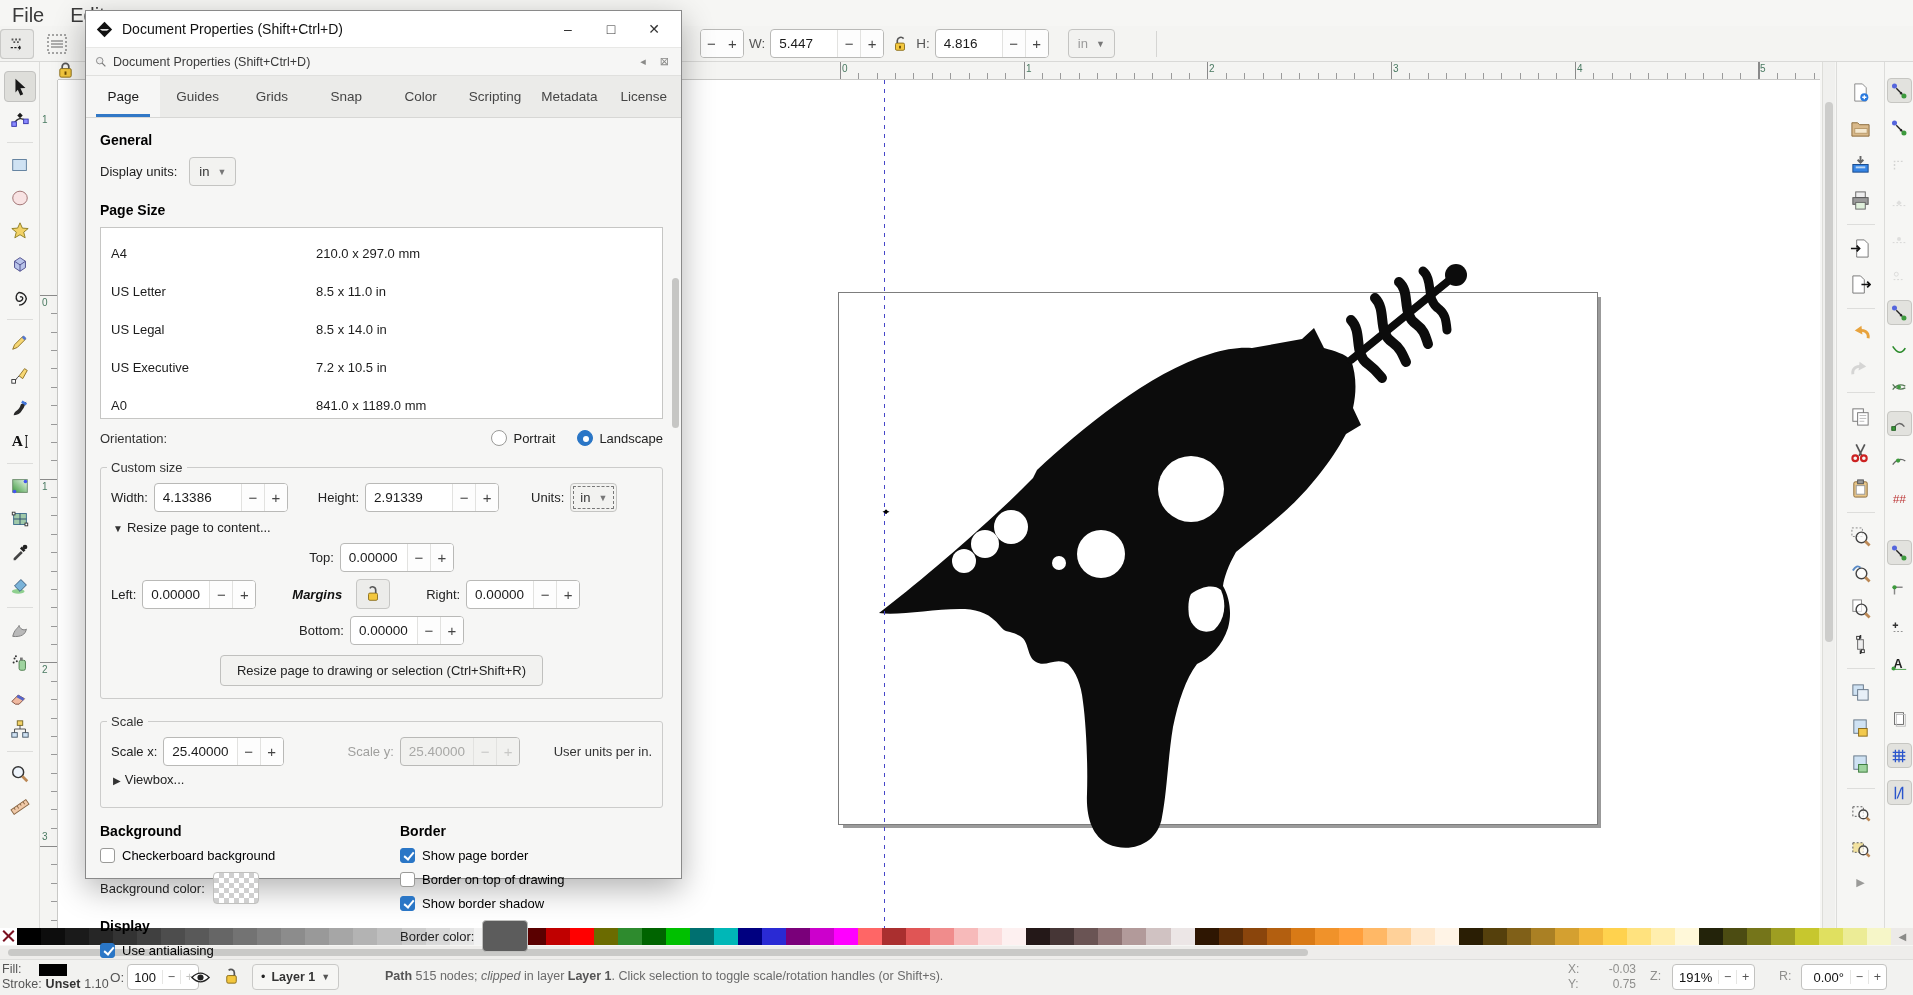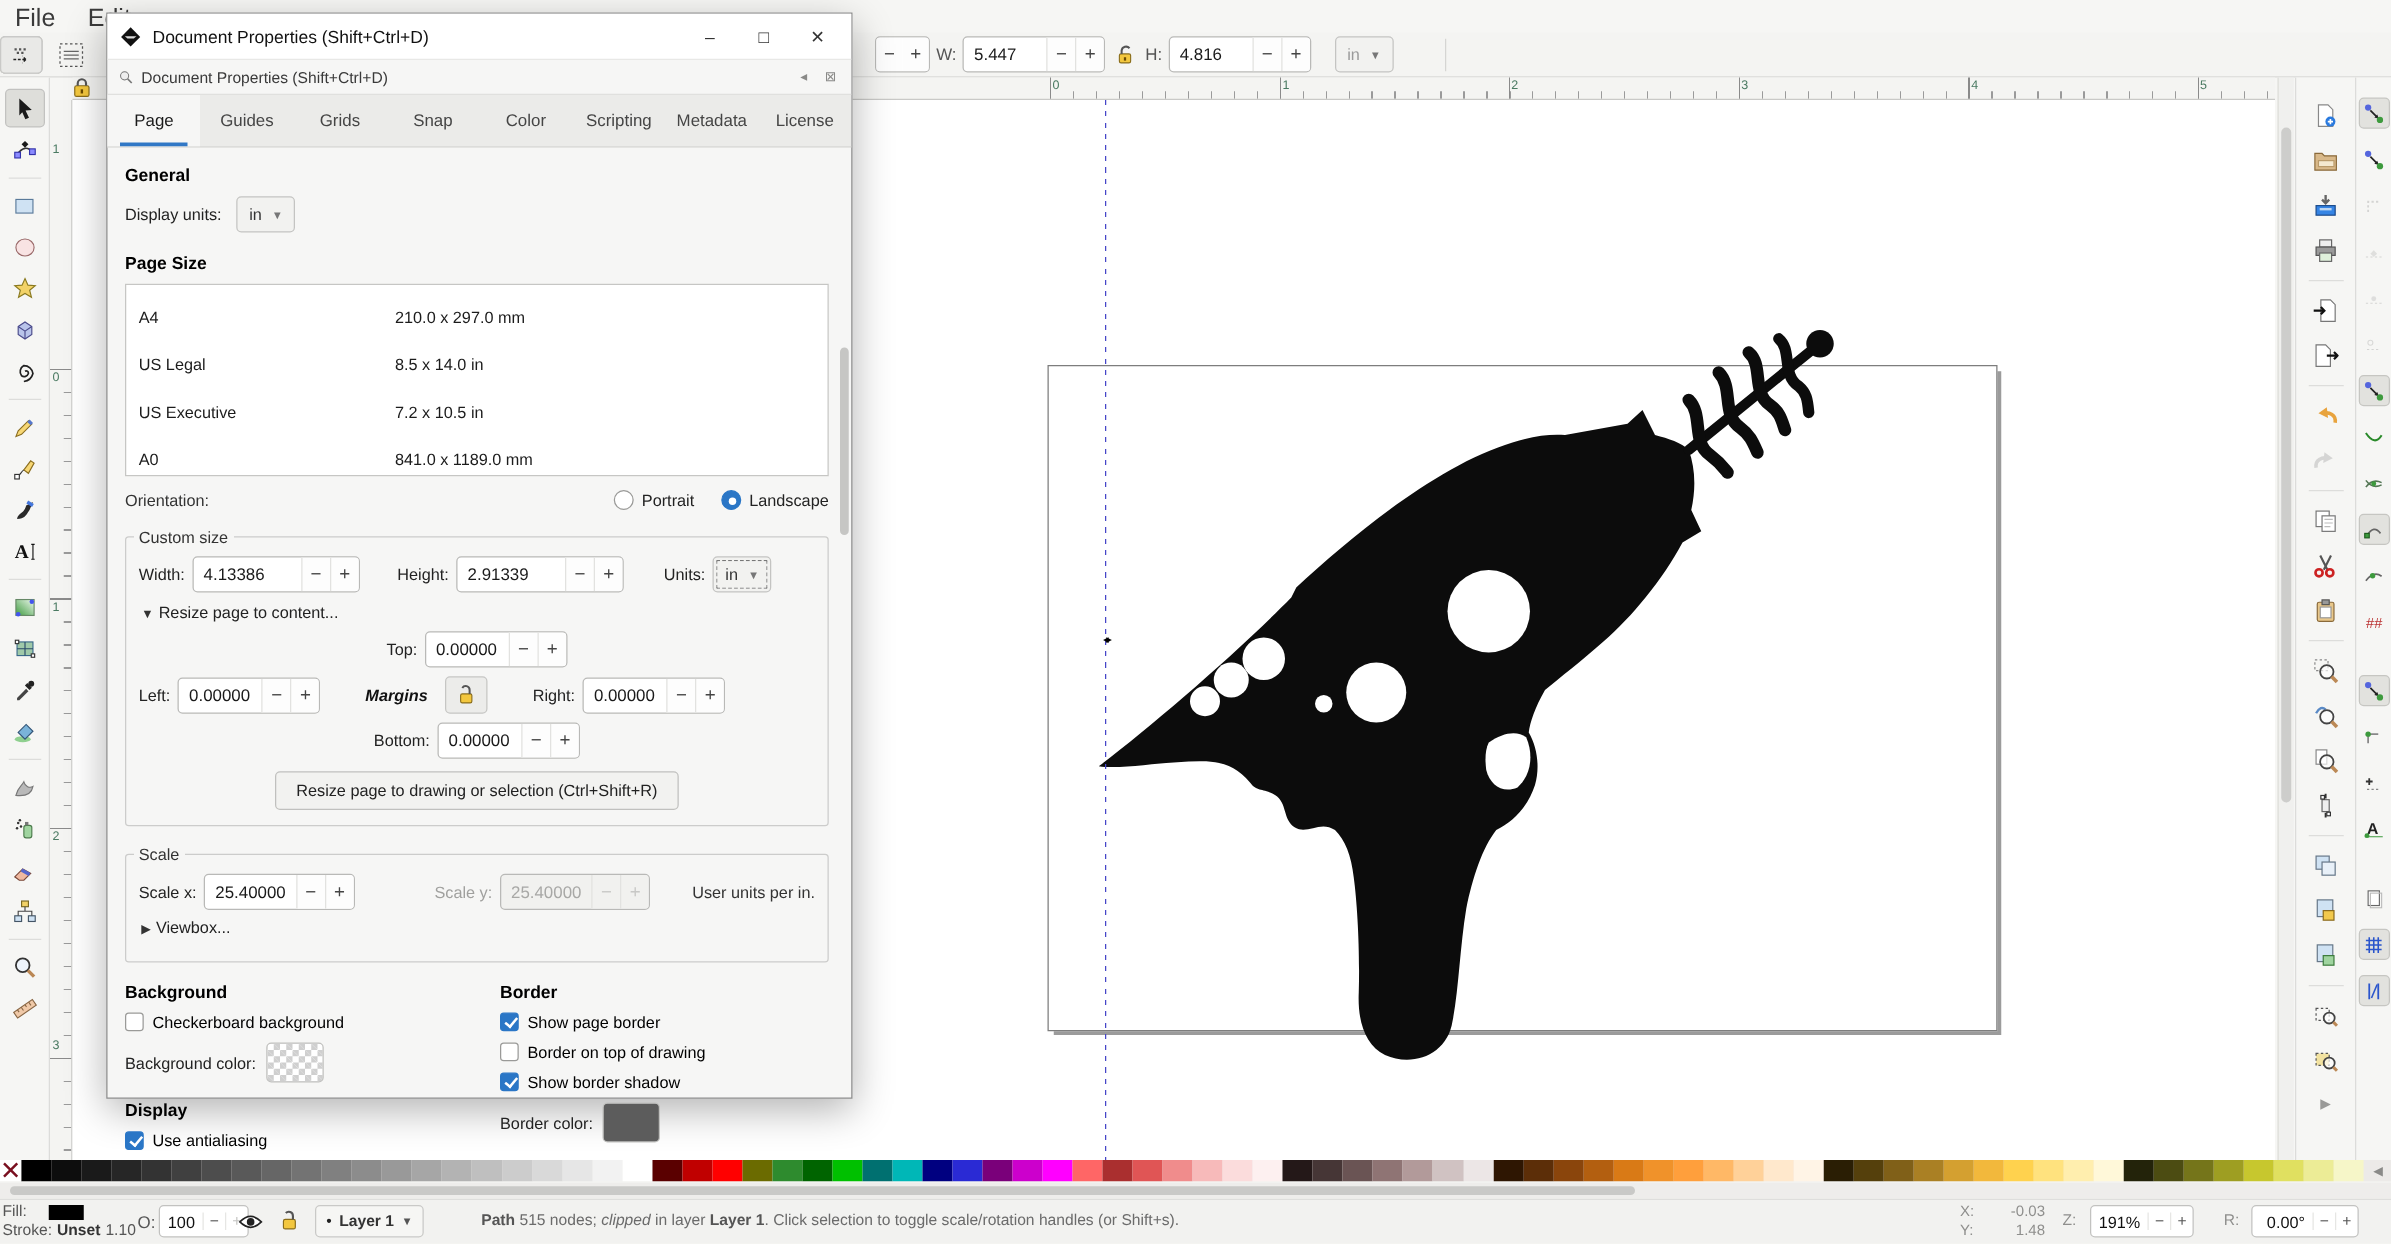--- a/index.html
+++ b/index.html
@@ -983,21 +983,21 @@
       <span class="bold">Layer 1</span>
       <span class="caret" style="font-size:9px;color:#555;">▼</span>
     </span>
     <div class="status-msg">
       <span class="bold">Path</span><span> 515 nodes; </span><span style="font-style:italic;">clipped</span><span> in layer </span><span class="bold">Layer 1</span><span>. Click selection to toggle scale/rotation handles (or Shift+s).</span>
     </div>
     <div class="xy-block">
       <span>X:</span>
         <span class="v">-0.03</span>
       <span>Y:</span>
-        <span class="v">1.48</span>
+        <span class="v">0.75</span>
     </div>
     <span class="z-label">Z:</span>
     <span class="mini-spin zoom-spin">
         <span class="val" style="min-width:44px;text-align:right;">191%</span>
         <span class="sbtn">−</span>
         <span class="sbtn">+</span>
       </span>
     <span class="r-label">R:</span>
     <span class="mini-spin rot-spin">
         <span class="val" style="min-width:48px;text-align:right;">0.00°</span>
@@ -1049,20 +1049,24 @@
             <span>in</span>
             <span class="caret">▼</span>
           </span>
       </div>
 
       <div class="sec-hdr">Page Size</div>
       <div class="pagesize-list">
         <div class="ps-row">
             <span>A4</span>
             <span class="ps-size">210.0 x 297.0 mm</span>
+          </div>
+          <div class="ps-row">
+            <span>US Letter</span>
+            <span class="ps-size">8.5 x 11.0 in</span>
           </div>
           <div class="ps-row">
             <span>US Legal</span>
             <span class="ps-size">8.5 x 14.0 in</span>
           </div>
           <div class="ps-row">
             <span>US Executive</span>
             <span class="ps-size">7.2 x 10.5 in</span>
           </div>
           <div class="ps-row">

